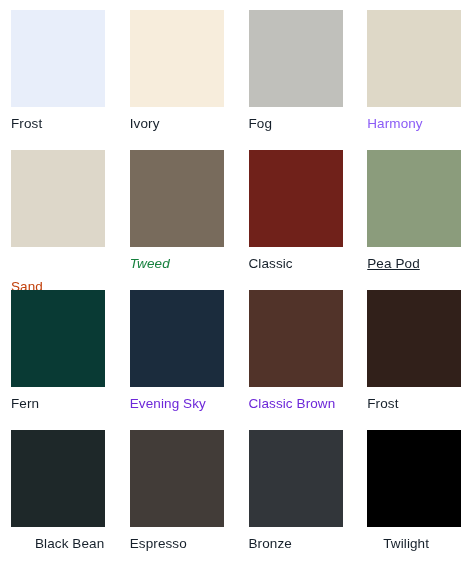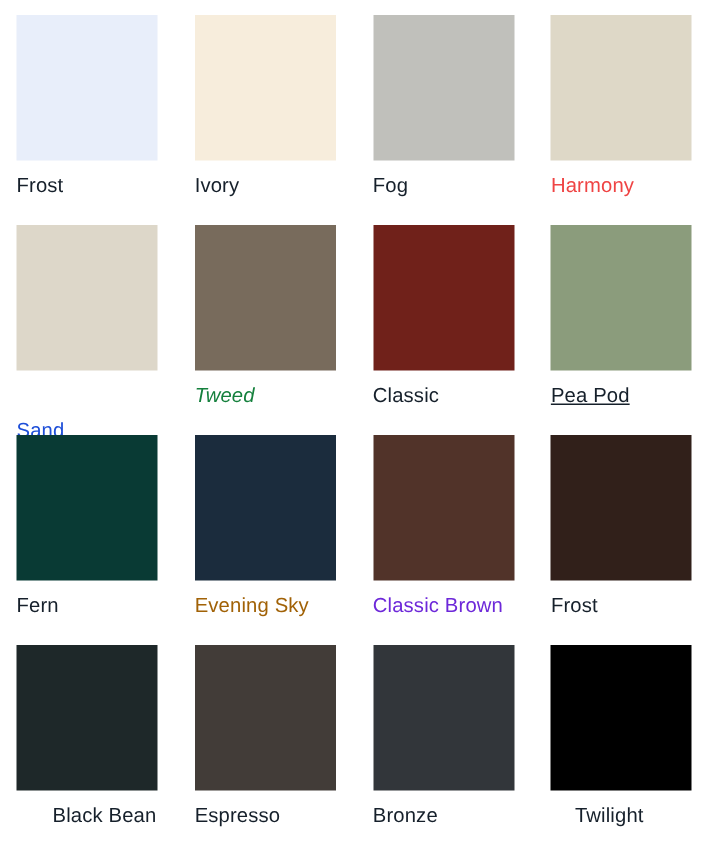--- a/index.html
+++ b/index.html
@@ -57,45 +57,45 @@
     <div class="swatch-cell">
       <div class="swatch-chip" style="background-color: rgb(247, 237, 220);"></div>
       <div class="swatch-label" style="color: rgb(22, 32, 43);">Ivory</div>
     </div>
     <div class="swatch-cell">
       <div class="swatch-chip" style="background-color: rgb(192, 192, 187);"></div>
       <div class="swatch-label" style="color: rgb(22, 32, 43);">Fog</div>
     </div>
     <div class="swatch-cell">
       <div class="swatch-chip" style="background-color: rgb(222, 216, 199);"></div>
-      <div class="swatch-label" style="color: #ef4444;">Harmony</div>
+      <div class="swatch-label" style="color: #8b5cf6;">Harmony</div>
     </div>
     <div class="swatch-cell">
       <div class="swatch-chip" style="background-color: rgb(221, 215, 201);"></div>
-      <div class="swatch-label" style="color: #1d4ed8; margin-top: 32px;">Sand</div>
+      <div class="swatch-label" style="color: #c2410c; margin-top: 32px;">Sand</div>
     </div>
     <div class="swatch-cell">
       <div class="swatch-chip" style="background-color: rgb(120, 107, 92);"></div>
       <div class="swatch-label" style="color: #15803d; font-style: italic;">Tweed</div>
     </div>
     <div class="swatch-cell">
       <div class="swatch-chip" style="background-color: rgb(112, 33, 26);"></div>
       <div class="swatch-label" style="color: rgb(22, 32, 43);">Classic</div>
     </div>
     <div class="swatch-cell">
       <div class="swatch-chip" style="background-color: rgb(139, 156, 124);"></div>
       <div class="swatch-label" style="color: rgb(22, 32, 43); text-decoration: underline;">Pea Pod</div>
     </div>
     <div class="swatch-cell">
       <div class="swatch-chip" style="background-color: rgb(9, 58, 52);"></div>
       <div class="swatch-label" style="color: rgb(22, 32, 43);">Fern</div>
     </div>
     <div class="swatch-cell">
       <div class="swatch-chip" style="background-color: rgb(27, 44, 61);"></div>
-      <div class="swatch-label" style="color: #a16207;">Evening Sky</div>
+      <div class="swatch-label" style="color: #6d28d9;">Evening Sky</div>
     </div>
     <div class="swatch-cell">
       <div class="swatch-chip" style="background-color: rgb(81, 51, 41);"></div>
       <div class="swatch-label" style="color: #6d28d9;">Classic Brown</div>
     </div>
     <div class="swatch-cell">
       <div class="swatch-chip" style="background-color: rgb(49, 32, 26);"></div>
       <div class="swatch-label" style="color: rgb(22, 32, 43);">Frost</div>
     </div>
     <div class="swatch-cell">

